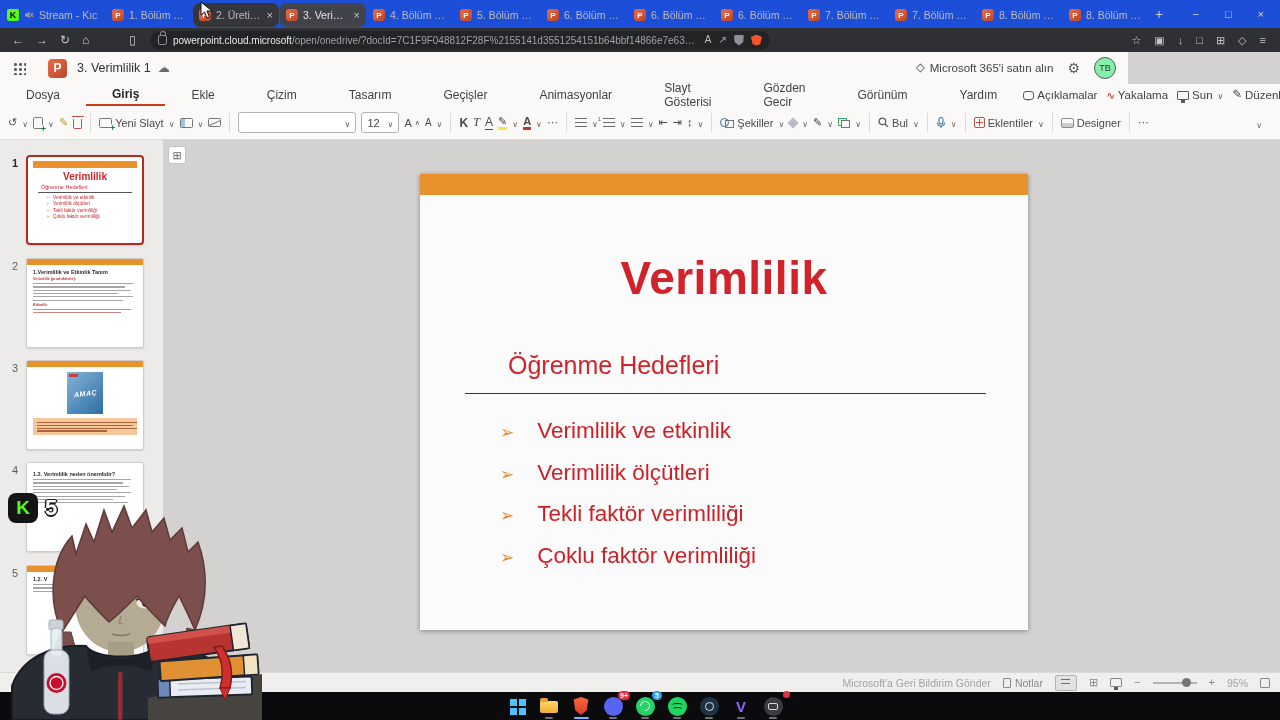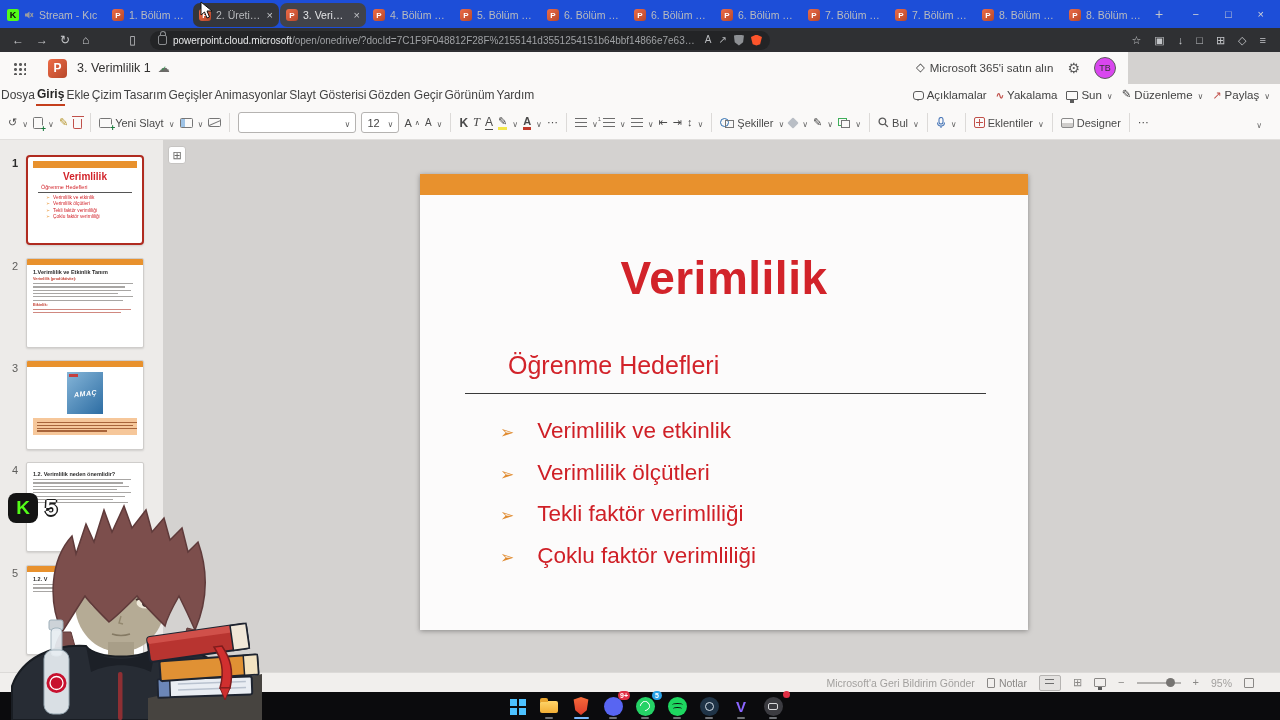--- a/index.html
+++ b/index.html
@@ -54,25 +54,25 @@
   .waffle{width:13px;height:13px;margin-left:13px;background-image:radial-gradient(circle,#5b5b5b 1.3px,transparent 1.6px);background-size:5px 5px;background-position:0 0}
   .pplogo{width:19px;height:19px;margin-left:22px;border-radius:4px;background:linear-gradient(135deg,#ed6c47,#b7472a);color:#fff;font-weight:700;font-size:12px;display:flex;align-items:center;justify-content:center}
   .pplogo::after{content:"P"}
   .doctitle{margin-left:10px;font-size:12.5px;color:#323130}
   .savedcloud{position:relative;margin-left:7px;color:#6b6a68;font-size:12px}
   .savedcloud .g-chk{position:absolute;left:3px;top:4px;font-size:7px;color:#2e9b4e}
   .searchbox{position:absolute;left:495px;top:5px;width:295px;height:22px;background:#f3f2f1;border:1px solid #e1dfdd;border-radius:3px;display:flex;align-items:center;gap:6px;padding:0 8px}
   .searchbox input{border:none;outline:none;background:transparent;font-size:11.5px;color:#605e5c;font-family:"Liberation Sans",sans-serif;width:100%}
   .hdr-right{margin-left:auto;display:flex;align-items:center;gap:14px;padding-right:12px;font-size:11.5px;color:#424242}
   .buy{display:flex;align-items:center;gap:5px}
-  .avatar{width:22px;height:22px;border-radius:50%;border:1.5px solid #5b5b5b;display:flex;align-items:center;justify-content:center;font-size:9px;font-weight:400;color:#333;background:#d946ef}
+  .avatar{width:22px;height:22px;border-radius:50%;border:1.5px solid #5b5b5b;display:flex;align-items:center;justify-content:center;font-size:9px;font-weight:400;color:#333;background:#86efac}
 
   
   .menubar{position:absolute;left:0;top:84px;width:1280px;height:22px;background:#faf9f8;display:flex;align-items:center;z-index:5}
-  .menu-item{padding:0 1px;font-size:12px;color:#424242;height:22px;display:flex;align-items:center}
+  .menu-item{padding:0 26px;font-size:12px;color:#424242;height:22px;display:flex;align-items:center}
   .menu-item.active{font-weight:700;color:#242424;border-bottom:2.5px solid #c43e1c}
   .menu-right{margin-left:auto;display:flex;align-items:center;gap:9px;padding-right:10px;font-size:11.5px;color:#424242}
   .mr{display:flex;align-items:center;gap:3px}
   .bubble{width:11px;height:9px;border:1.2px solid #5b5b5b;border-radius:3px;position:relative}
   .bubble::after{content:"";position:absolute;left:2px;bottom:-4px;border:2.5px solid transparent;border-top-color:#5b5b5b}
   .pulse{color:#c0504a;font-weight:700;font-size:10px}
   .pulse::after{content:"∿"}
   .screenic{width:12px;height:9px;border:1.2px solid #5b5b5b;border-radius:1px;position:relative}
   .screenic::after{content:"";position:absolute;left:3px;bottom:-4px;width:4px;height:3px;background:#5b5b5b}
   .shareic{color:#c0504a;font-size:11px}
@@ -139,21 +139,21 @@
   .slide .topbar{height:21px;background:#e8912d}
   .stitle{margin-top:56px;text-align:center;font-size:46px;font-weight:800;color:#d2232a;letter-spacing:.5px}
   .ssub{margin:46px 0 0 88px;font-size:25px;color:#d2232a}
   .sline{margin:13px 42px 0 45px;border-top:1.6px solid #3a3a3a}
   .sbullets{margin:24px 0 0 80px}
   .sbullet{display:flex;align-items:baseline;gap:23px;margin-top:15.5px}
   .sbullet .arrow{color:#e08a2e;font-size:17px}
   .sbullet .btxt{font-size:22.5px;color:#cf1f26}
 
   
-  .statusbar{position:absolute;left:0;top:672px;width:1280px;height:20px;background:#f1efed;border-top:1px solid #dcdad8;display:flex;align-items:center;justify-content:flex-end;gap:12px;padding-right:26px;font-size:10.5px;color:#a3a19f;z-index:5}
+  .statusbar{position:absolute;left:0;top:672px;width:1280px;height:20px;background:#f1efed;border-top:1px solid #dcdad8;display:flex;align-items:center;justify-content:flex-end;gap:12px;padding-right:10px;font-size:10.5px;color:#a3a19f;z-index:5}
   .sb-notes{display:flex;align-items:center;gap:4px;color:#8a8886}
   .noteic{width:8px;height:10px;border:1.1px solid #8a8886;border-radius:1px}
   .viewbtn{width:22px;height:16px;border:1px solid #b5b3b1;background:#e4e2e0;border-radius:2px;display:flex;align-items:center;justify-content:center;color:#6b6a68;font-size:9px}
   .viewic{color:#8a8886;font-size:11px}
   .zslider{width:44px;height:2px;background:#b5b3b1;position:relative}
   .zslider::after{content:"";position:absolute;left:66%;top:-3.5px;width:9px;height:9px;border-radius:50%;background:#767472}
   .fitic{width:10px;height:10px;border:1.2px solid #8a8886;border-radius:1px}
 
   
   .taskbar{position:absolute;left:0;top:692px;width:1280px;height:28px;background:#0b0b0d;z-index:40}

